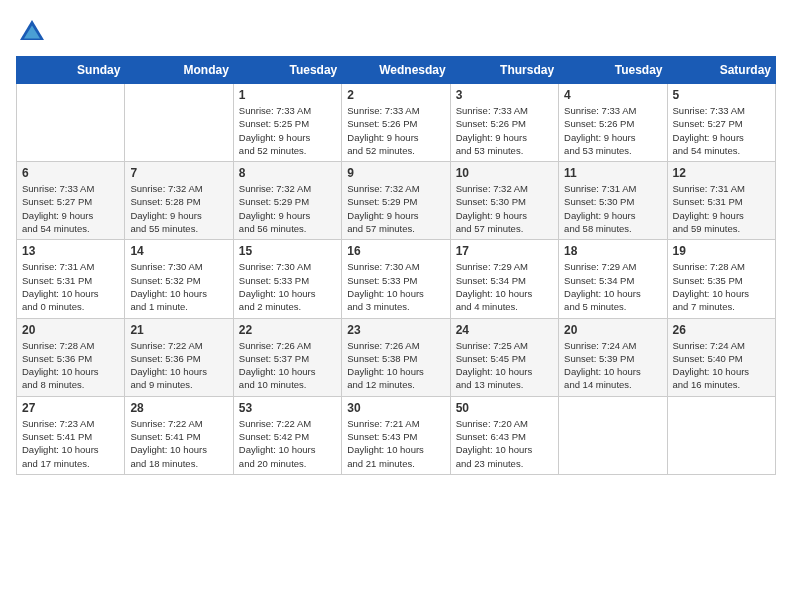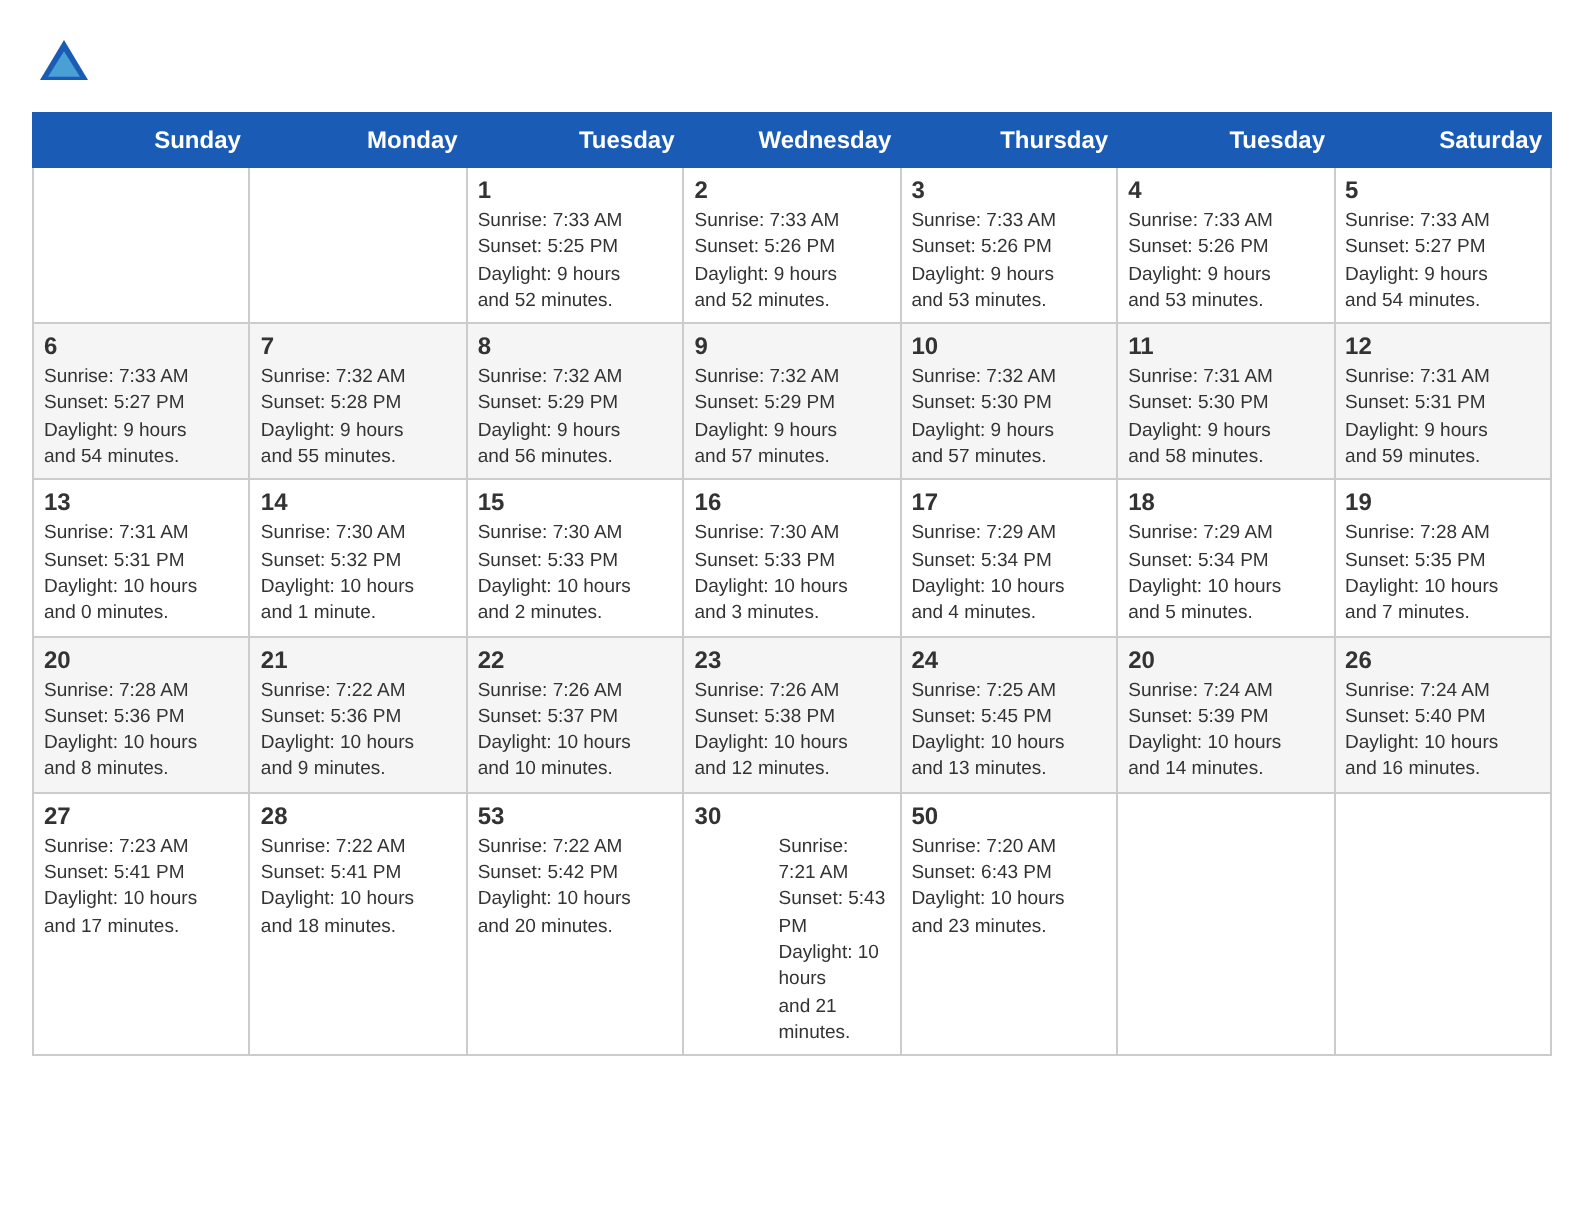--- a/index.html
+++ b/index.html
@@ -331,21 +331,21 @@
         </td>
         <td>
           <span class="day-number">53</span>
           <div class="day-info" style="white-space: pre-line;">Sunrise: 7:22 AM
 Sunset: 5:42 PM
 Daylight: 10 hours
 and 20 minutes.</div>
         </td>
         <td>
           <span class="day-number">30</span>
-          <div class="day-info" style="white-space: pre-line; margin-left: 42px;">Sunrise: 7:21 AM
+          <div class="day-info" style="white-space: pre-line;">Sunrise: 7:21 AM
 Sunset: 5:43 PM
 Daylight: 10 hours
 and 21 minutes.</div>
         </td>
         <td>
           <span class="day-number">50</span>
           <div class="day-info" style="white-space: pre-line;">Sunrise: 7:20 AM
 Sunset: 6:43 PM
 Daylight: 10 hours
 and 23 minutes.</div>

